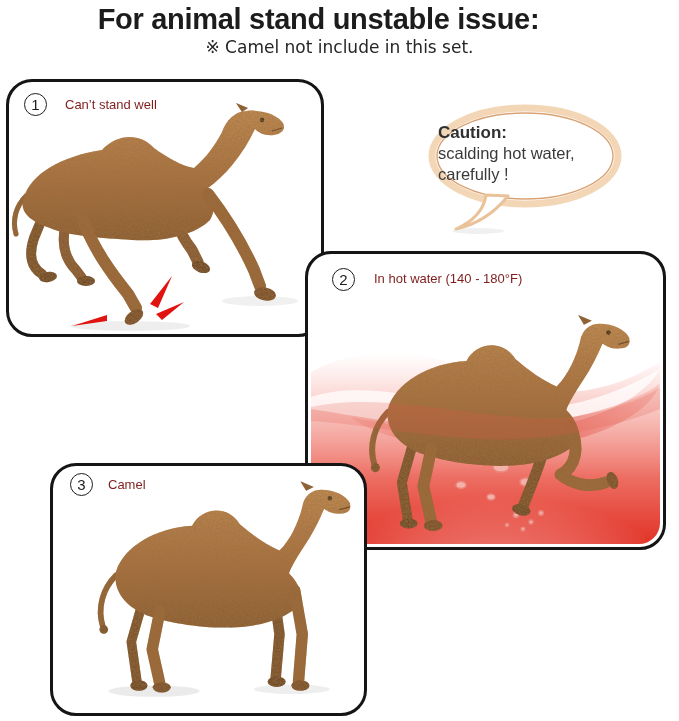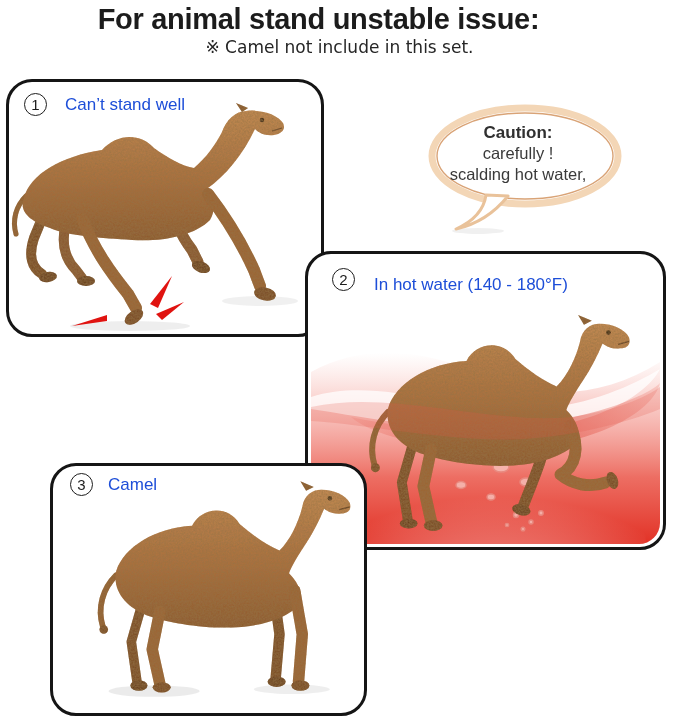--- a/index.html
+++ b/index.html
@@ -21,28 +21,28 @@
   }
   #panel1{left:6px;top:79px;width:318px;height:258px;z-index:1;}
   #panel2{left:305px;top:251px;width:361px;height:299px;z-index:3;}
   #panel3{left:50px;top:463px;width:317px;height:253px;z-index:4;}
   .step-head{position:absolute;display:flex;align-items:center;z-index:6;}
   .badge{
     width:23px;height:23px;border:1.7px solid #1d1d1d;border-radius:50%;
     display:flex;align-items:center;justify-content:center;
     font-size:15px;color:#1d1d1d;box-sizing:border-box;flex:none;background:#fff;
   }
-  .step-label{font-size:17px;color:#1d4ed8;line-height:19px;}
+  .step-label{font-size:13px;color:#7f1d1d;line-height:19px;}
   #head1{left:15px;top:11px;}  #head1 .step-label{margin-left:18px;}
-  #head2{left:24px;top:14px;align-items:flex-start;}  #head2 .step-label{margin-left:19px;margin-top:7px;}
+  #head2{left:24px;top:14px;align-items:flex-start;}  #head2 .step-label{margin-left:19px;margin-top:1px;}
   #head3{left:17px;top:7px;}   #head3 .step-label{margin-left:15px;}
   .abs{position:absolute;}
   .bubble-text{
-    position:absolute;left:428px;top:122px;width:180px;z-index:5;
-    text-align:center;line-height:21px;color:#3a3a3a;font-size:16.5px;
+    position:absolute;left:438px;top:122px;width:180px;z-index:5;
+    text-align:left;line-height:21px;color:#3a3a3a;font-size:16.5px;
   }
   .bubble-text .bt-head{font-weight:bold;font-size:17px;color:#303030;}
   .watwrap{position:absolute;left:3px;top:3px;width:349px;height:287px;
     border-radius:21px;overflow:hidden;}
 </style>
 </head>
 <body>
 
 <div class="title">For animal stand unstable issue:</div>
 <div class="note">※ Camel not include in this set.</div>
@@ -101,22 +101,22 @@
 </div>
 
 <svg class="abs" style="left:428px;top:103px;z-index:2;" width="200" height="132" viewBox="0 0 200 132">
   <ellipse cx="50" cy="128" rx="26" ry="3" fill="#000000" opacity="0.06"></ellipse>
   <ellipse cx="97" cy="53" rx="93" ry="48" fill="#ffffff" stroke="#f3d6b6" stroke-width="7"></ellipse>
   <ellipse cx="97" cy="53" rx="88" ry="43" fill="none" stroke="#d9a376" stroke-width="1.4"></ellipse>
   <path d="M58,92 C56,106 46,118 28,126 C50,121 68,108 80,93 Z" fill="#ffffff" stroke="#e9c29a" stroke-width="3" stroke-linejoin="round"></path>
 </svg>
 <div class="bubble-text">
   <div class="bt-head">Caution:</div>
+  <div>scalding hot water,</div>
   <div>carefully !</div>
-  <div>scalding hot water,</div>
 </div>
 
 <div class="panel" id="panel2">
   <div class="watwrap">
     <svg width="349" height="287" viewBox="0 0 349 287">
       <defs>
         <linearGradient id="wg" x1="0" y1="0" x2="0" y2="1">
           <stop offset="0" stop-color="#f7b7b0" stop-opacity="0"></stop>
           <stop offset="0.3" stop-color="#f3978e" stop-opacity="0.55"></stop>
           <stop offset="0.65" stop-color="#ed6e63"></stop>

